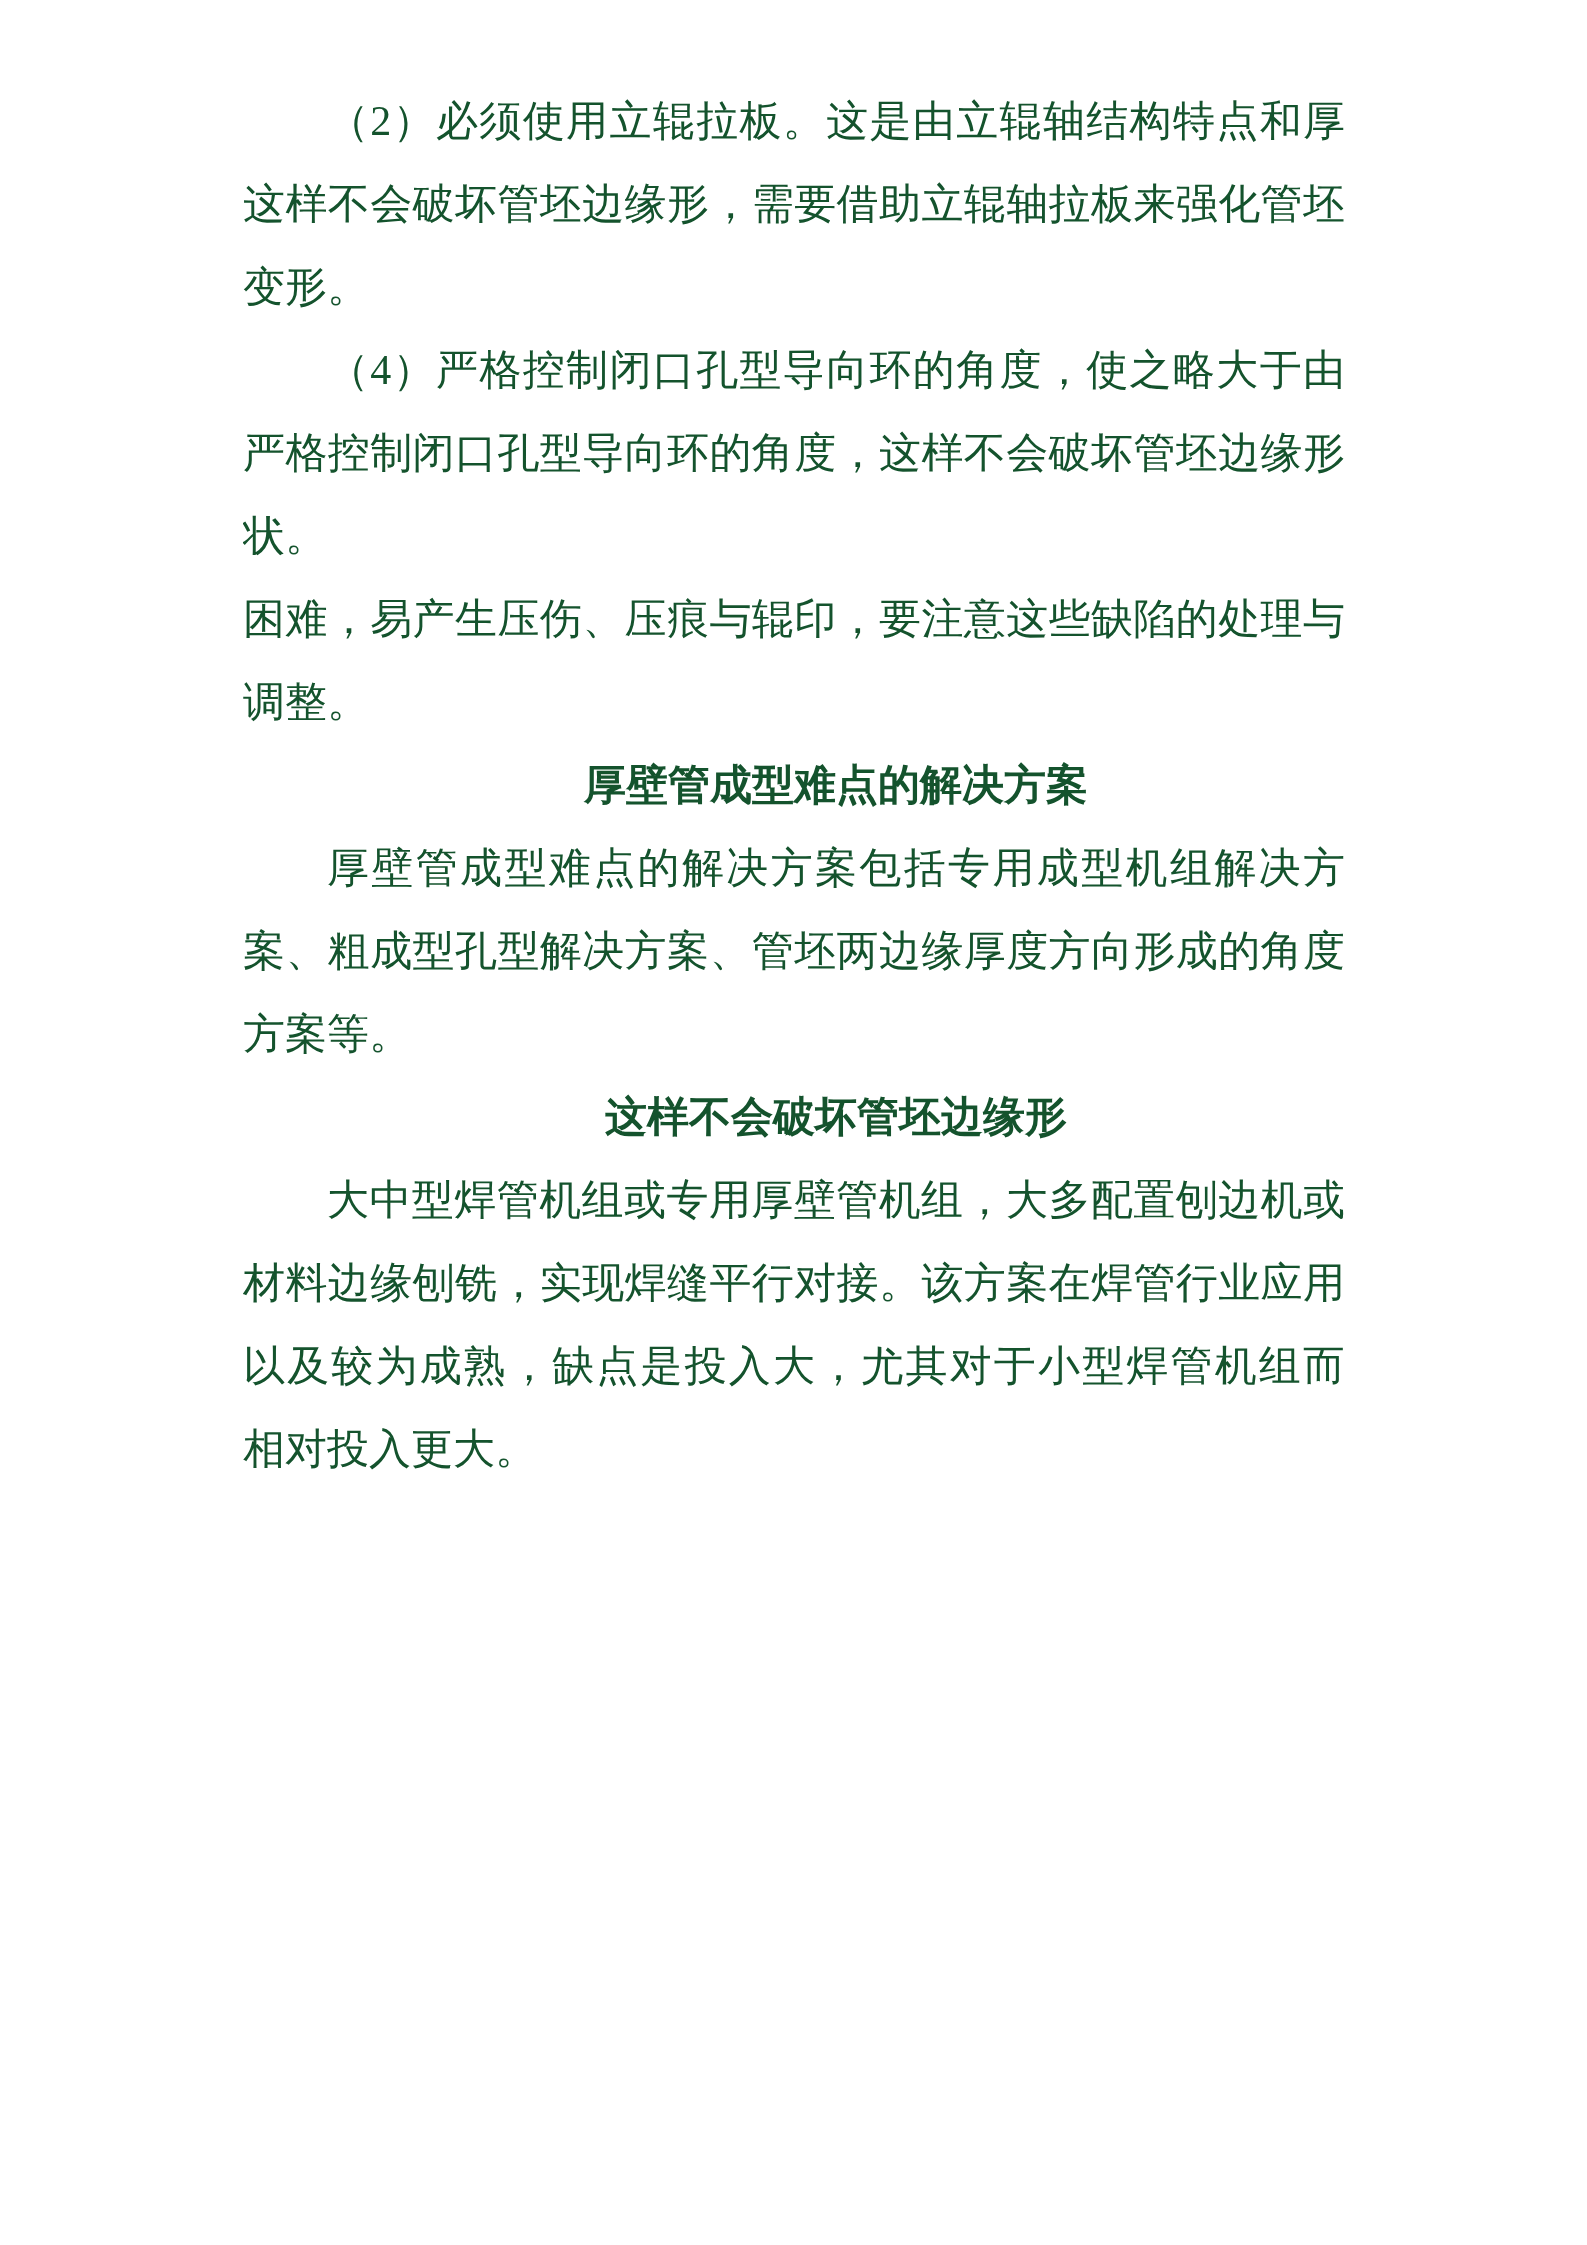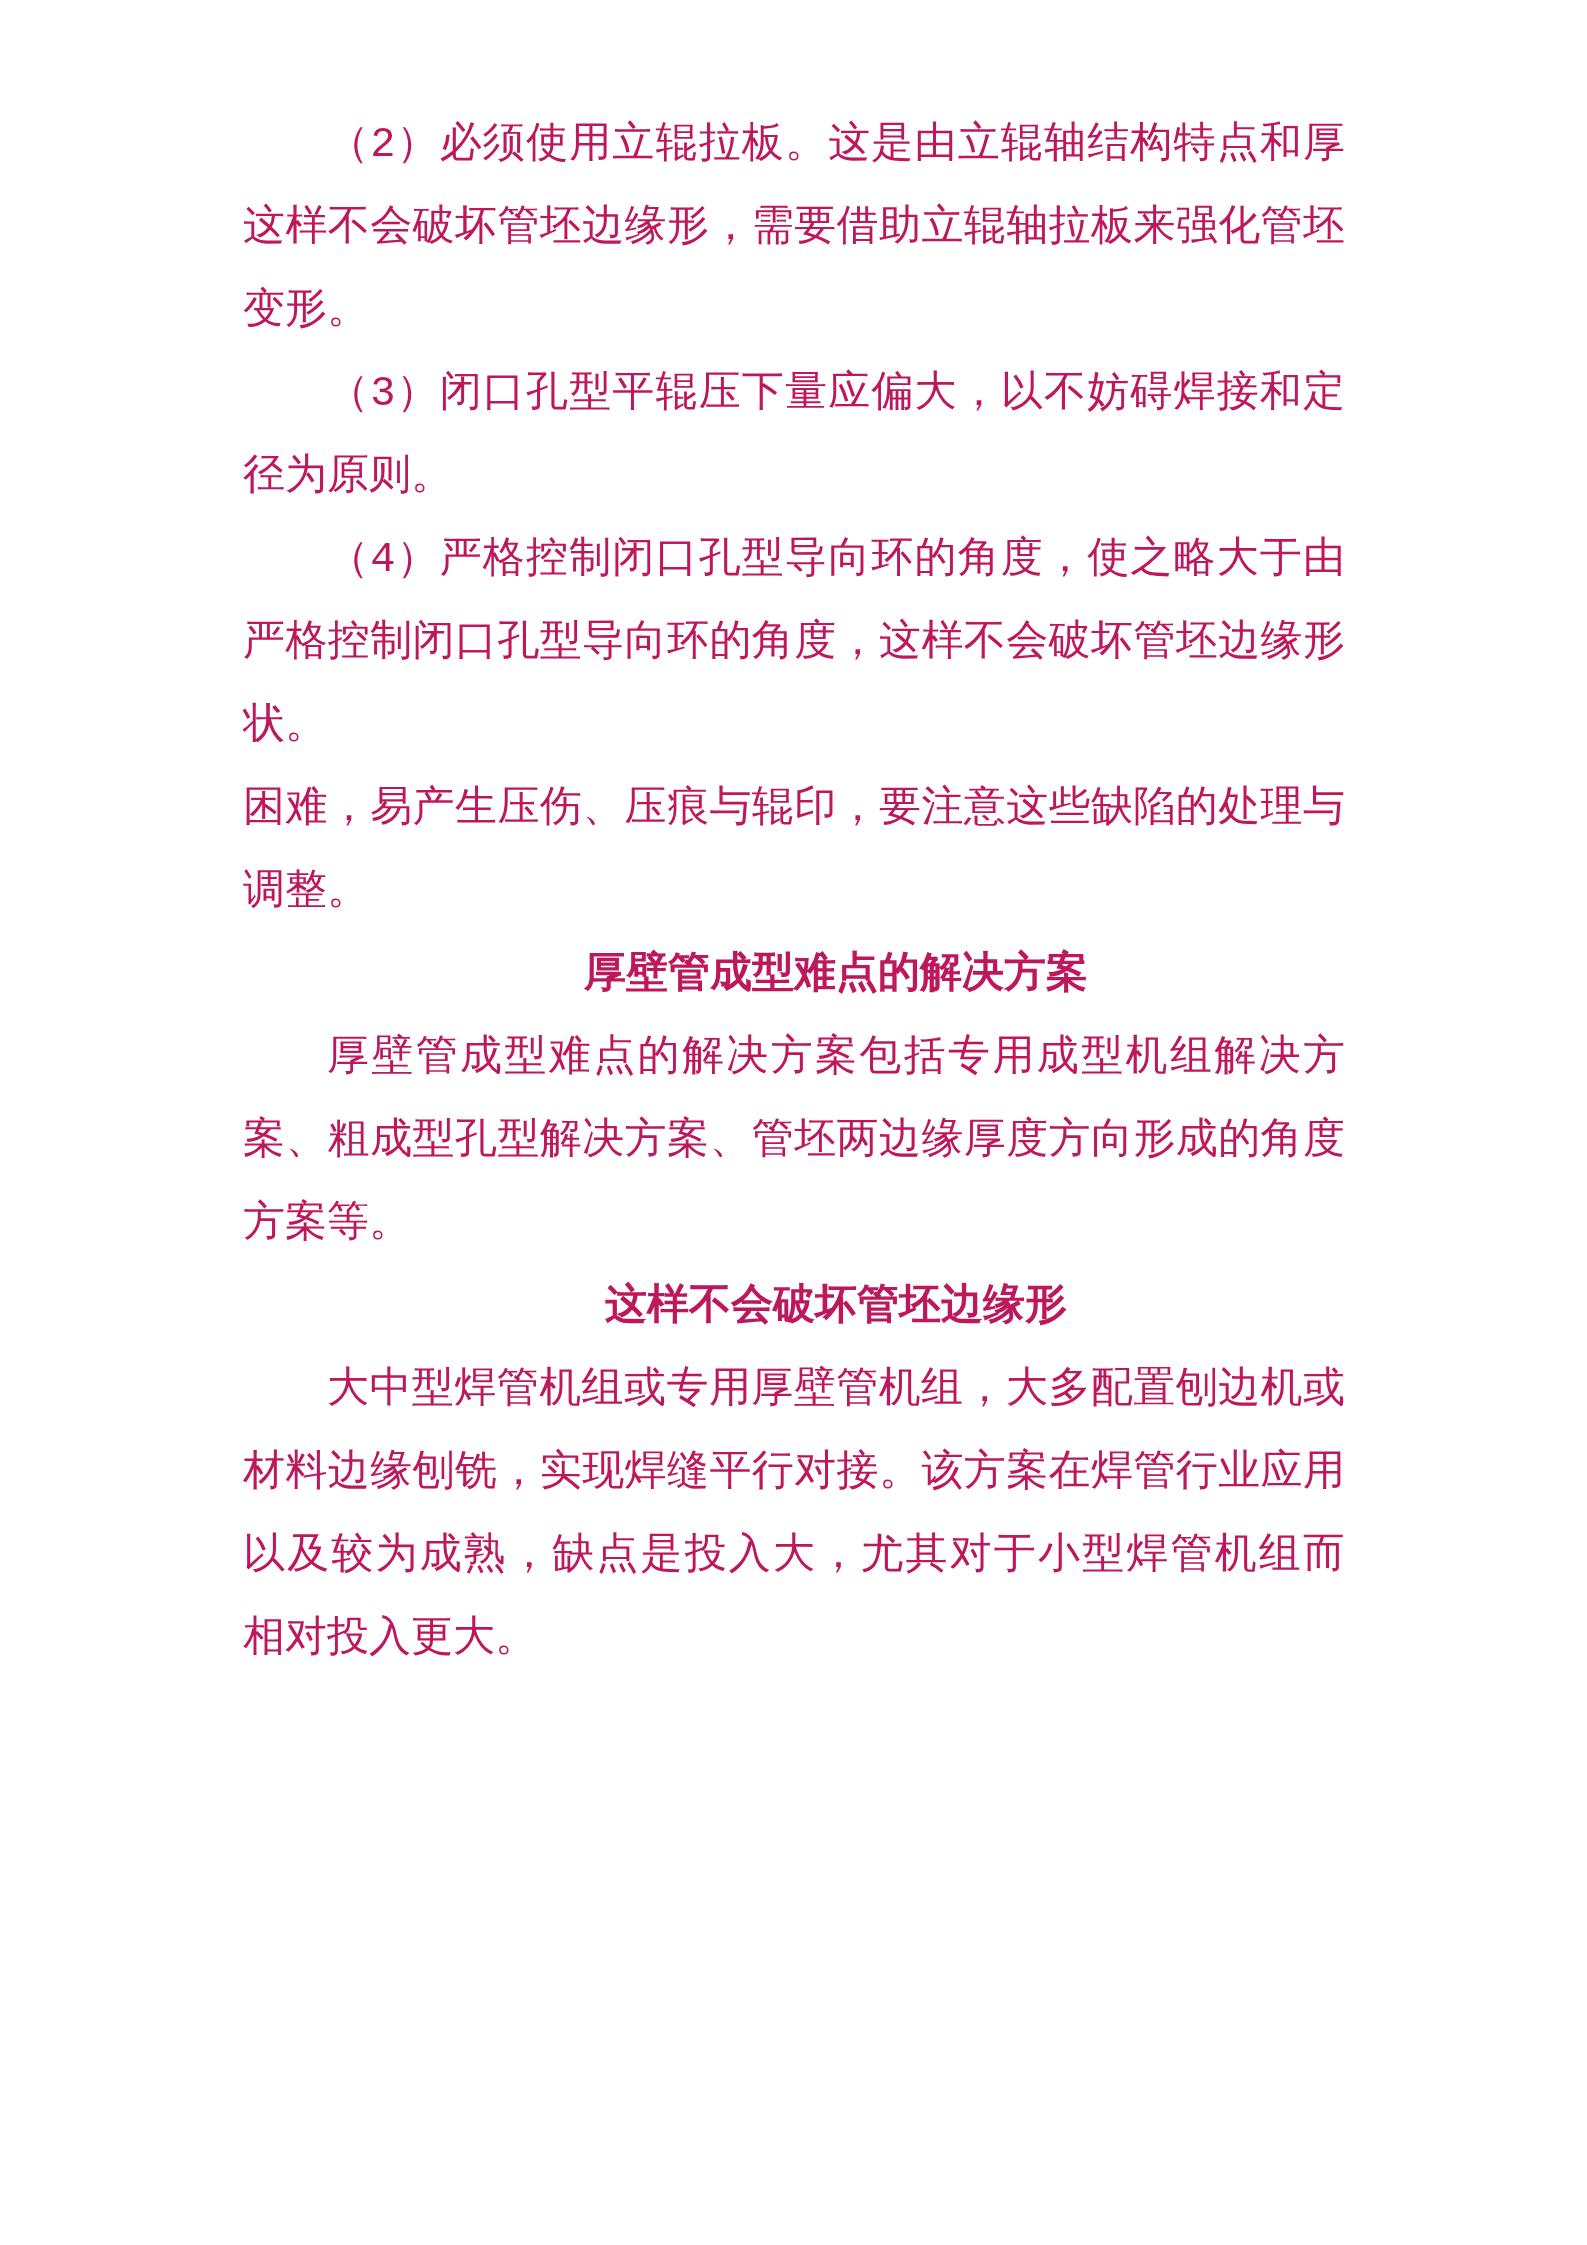--- a/index.html
+++ b/index.html
@@ -2,23 +2,23 @@
 <html><head>
 <meta charset="utf-8">
 <style>
   html, body { margin: 0; padding: 0; background: #ffffff; }
   .page {
     position: relative;
     width: 1587px;
     height: 2245px;
     background: #ffffff;
     box-sizing: border-box;
-    padding: 104px 242px 0 243px;
-    font-family: Liberation Mono, monospace;
-    color: #be185d;
+    padding: 80px 242px 0 243px;
+    font-family: Liberation Serif, serif;
+    color: #14532d;
     overflow: hidden;
   }
   .ln {
     font-size: 42px;
     line-height: 83px;
     height: 83px;
     overflow: hidden;
     text-align: left;
     white-space: normal;
   }
@@ -39,24 +39,20 @@
 <body>
 
 <div class="page">
 
   <div class="para">
     <div class="ln first fill">（2）必须使用立辊拉板。这是由立辊轴结构特点和厚</div>
     <div class="ln fill">这样不会破坏管坯边缘形，需要借助立辊轴拉板来强化管坯</div>
     <div class="ln">变形。</div>
   </div>
 
-  <div class="para">
-    <div class="ln first fill">（3）闭口孔型平辊压下量应偏大，以不妨碍焊接和定</div>
-    <div class="ln">径为原则。</div>
-  </div>
 
   <div class="para">
     <div class="ln first fill">（4）严格控制闭口孔型导向环的角度，使之略大于由</div>
     <div class="ln fill">严格控制闭口孔型导向环的角度，这样不会破坏管坯边缘形</div>
     <div class="ln">状。</div>
   </div>
 
   <div class="para">
     <div class="ln fill">困难，易产生压伤、压痕与辊印，要注意这些缺陷的处理与</div>
     <div class="ln">调整。</div>

